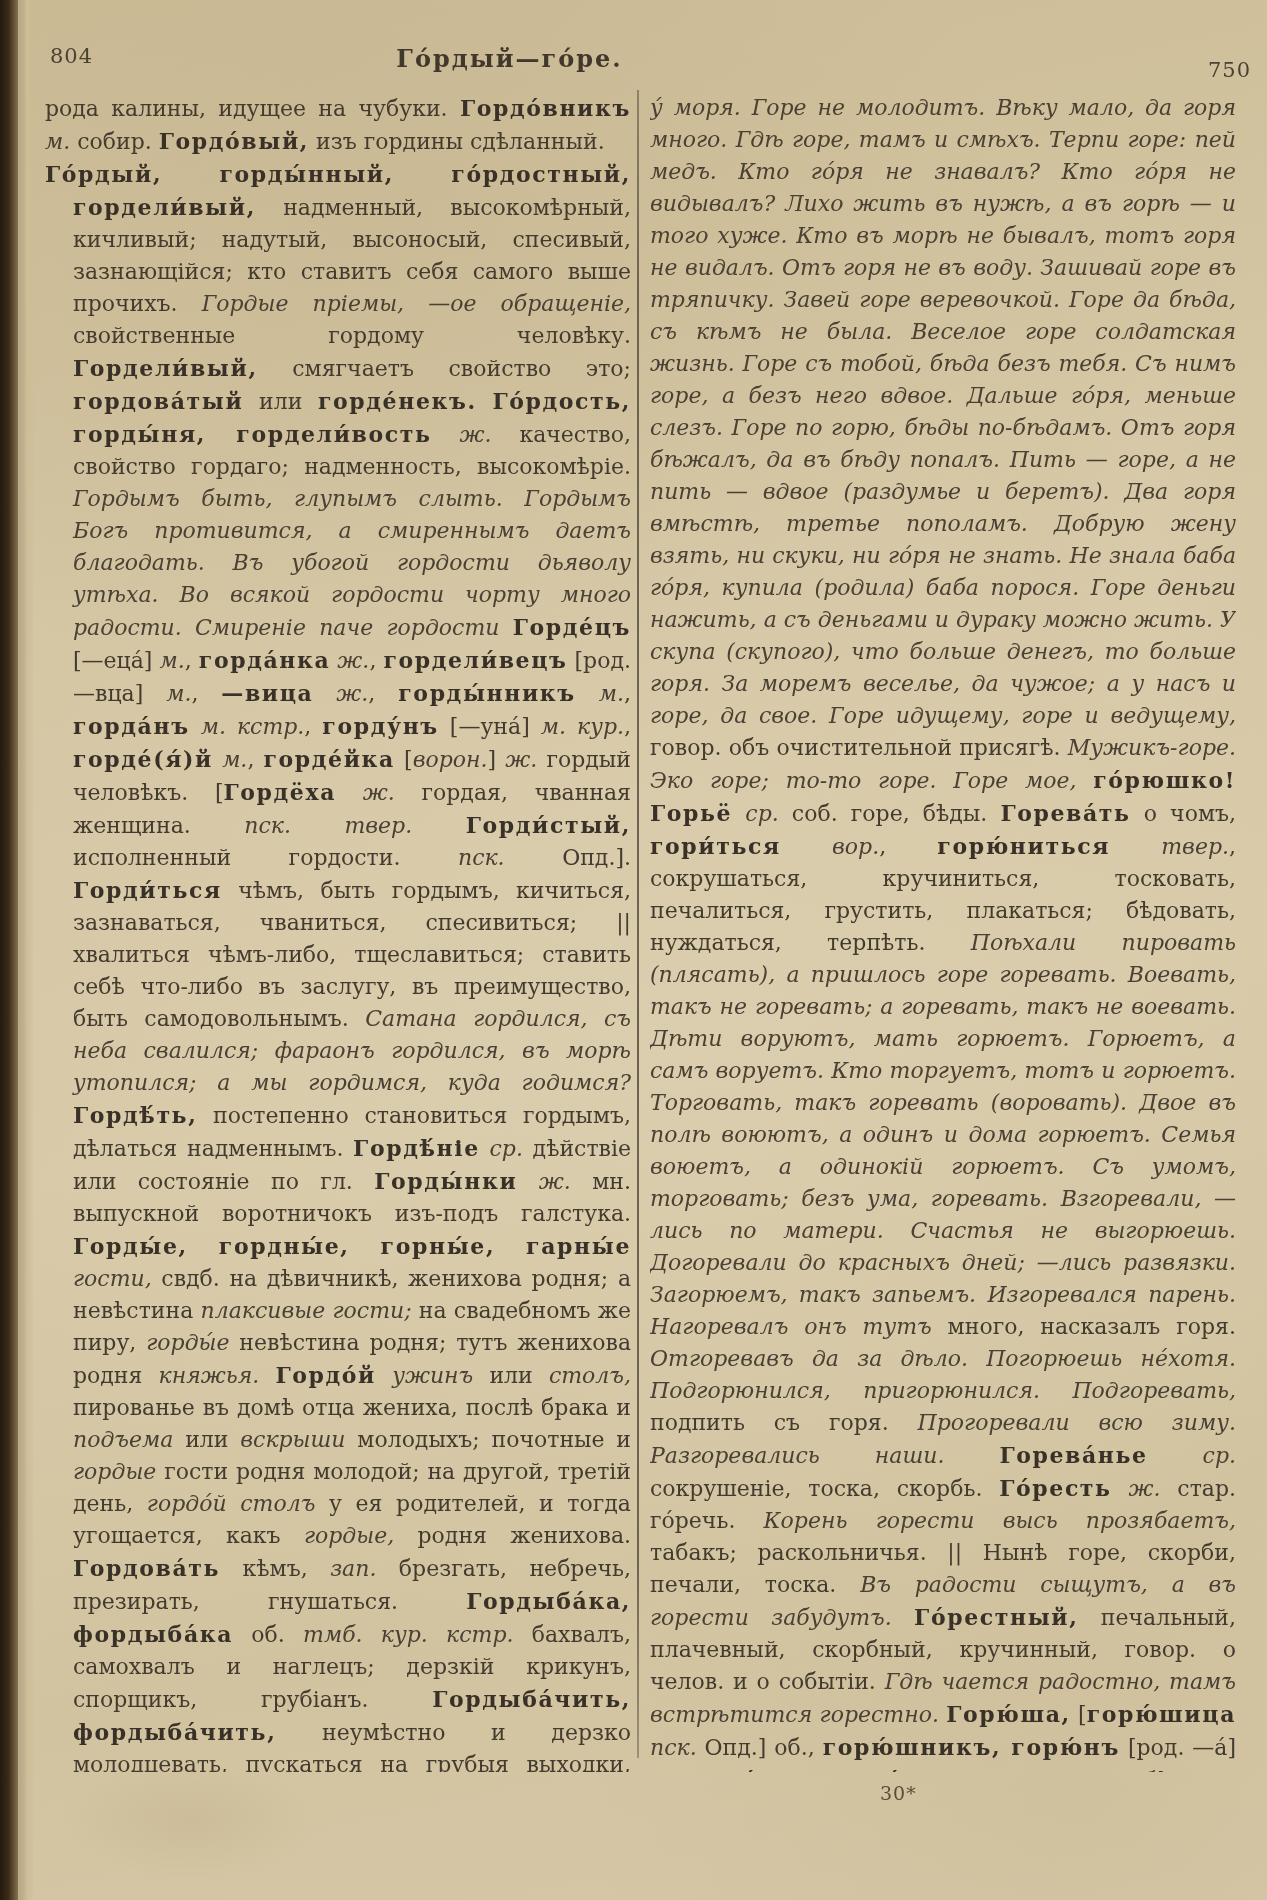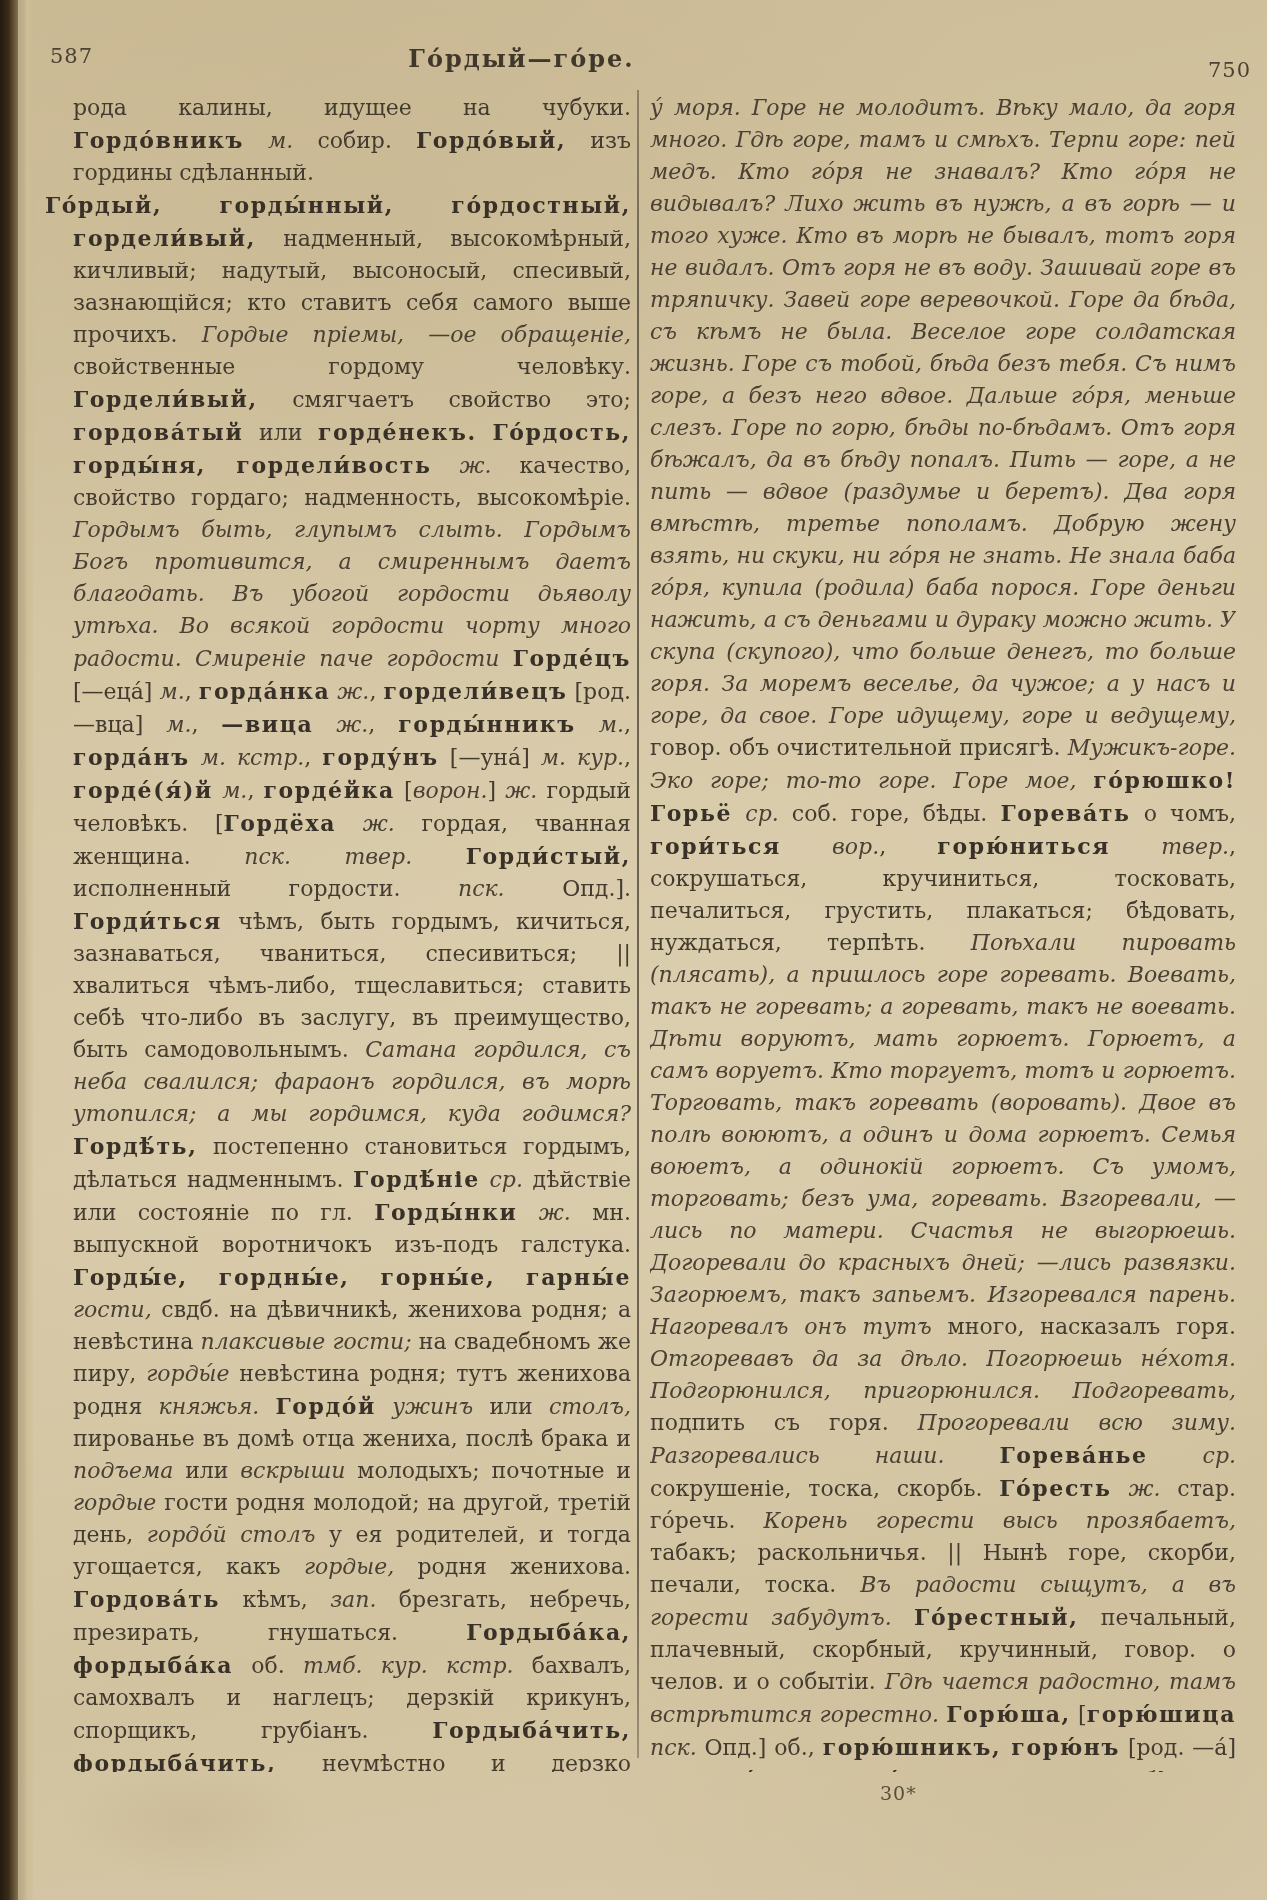--- a/index.html
+++ b/index.html
@@ -23,37 +23,37 @@
   .spine-edge{
     position:absolute;left:18px;top:0;width:14px;height:1900px;
     background:linear-gradient(90deg,rgba(230,220,190,0.55),rgba(230,220,190,0));
   }
   .pagenum{
     position:absolute;font-size:21px;color:#4b4234;letter-spacing:1px;
   }
   .pagenum-left{left:50px;top:44px;}
   .pagenum-right{left:1208px;top:58px;}
   .running-title{
-    position:absolute;left:12px;top:44px;width:1019px;text-align:center;
+    position:absolute;left:0;top:44px;width:1019px;text-align:center;
     font-size:24px;font-weight:bold;letter-spacing:2px;color:#41382c;
   }
   .column{
     position:absolute;top:92px;max-height:1680px;overflow:hidden;
     font-size:22px;line-height:32px;text-align:justify;color:#443b2f;
     text-rendering:optimizeLegibility;
   }
   .col-left{left:45px;width:586px;}
   .col-right{left:650px;width:586px;}
   .divider{
     position:absolute;left:637px;top:90px;width:2px;height:1668px;
     background:linear-gradient(180deg,rgba(90,80,62,0.55),#6d6450 12%,#6d6450 88%,rgba(90,80,62,0.45));
   }
   .para{margin:0;}
   .para.hang{text-indent:-28px;padding-left:28px;}
-  .para.cont{margin-left:28px;}
+  .para.cont{}
   .para.flush{}
   .run-n{}
   .run-b{font-weight:bold;letter-spacing:1.6px;color:#393127;}
   .run-i{font-style:italic;color:#4a4134;}
   .signature{
     position:absolute;left:880px;top:1782px;width:120px;text-align:left;
     font-size:19px;color:#574d3c;letter-spacing:1px;
   }
   .stain-1{position:absolute;left:60px;top:1760px;width:260px;height:120px;border-radius:50%;
     background:radial-gradient(ellipse,rgba(172,150,110,0.18),rgba(0,0,0,0) 70%);}
@@ -62,21 +62,21 @@
 </style>
 </head>
 <body>
 
 <div class="page">
   <div class="spine-shadow"></div>
   <div class="spine-edge"></div>
   <div class="stain-1"></div>
   <div class="stain-2"></div>
 
-  <div class="pagenum pagenum-left">587</div>
+  <div class="pagenum pagenum-left">804</div>
   <div class="running-title">Го́рдый—го́ре.</div>
   <div class="pagenum pagenum-right">750</div>
 
   <div class="column col-left" id="col-left">
       <div class="para cont"><span class="run-n">рода калины, идущее на чубуки. </span><span class="run-b">Гордо́вникъ</span><span class="run-i"> м.</span><span class="run-n"> собир. </span><span class="run-b">Гордо́вый,</span><span class="run-n"> изъ гордины сдѣланный.</span></div>
       <div class="para hang"><span class="run-b">Го́рдый, горды́нный, го́рдостный, гордели́вый,</span><span class="run-n"> надменный, высокомѣрный, кичливый; надутый, высоносый, спесивый, зазнающійся; кто ставитъ себя самого выше прочихъ. </span><span class="run-i">Гордые пріемы, —ое обращеніе,</span><span class="run-n"> свойственные гордому человѣку. </span><span class="run-b">Гордели́вый,</span><span class="run-n"> смягчаетъ свойство это; </span><span class="run-b">гордова́тый</span><span class="run-n"> или </span><span class="run-b">горде́некъ.</span><span class="run-n"> </span><span class="run-b">Го́рдость, горды́ня, гордели́вость</span><span class="run-i"> ж.</span><span class="run-n"> качество, свойство гордаго; надменность, высокомѣріе. </span><span class="run-i">Гордымъ быть, глупымъ слыть. Гордымъ Богъ противится, а смиреннымъ даетъ благодать. Въ убогой гордости дьяволу утѣха. Во всякой гордости чорту много радости. Смиреніе паче гордости</span><span class="run-n"> </span><span class="run-b">Горде́цъ</span><span class="run-n"> [—еца́] </span><span class="run-i">м.</span><span class="run-n">, </span><span class="run-b">горда́нка</span><span class="run-i"> ж.</span><span class="run-n">, </span><span class="run-b">гордели́вецъ</span><span class="run-n"> [род. —вца] </span><span class="run-i">м.</span><span class="run-n">, </span><span class="run-b">—вица</span><span class="run-i"> ж.</span><span class="run-n">, </span><span class="run-b">горды́нникъ</span><span class="run-i"> м.</span><span class="run-n">, </span><span class="run-b">горда́нъ</span><span class="run-i"> м. кстр.</span><span class="run-n">, </span><span class="run-b">горду́нъ</span><span class="run-n"> [—уна́] </span><span class="run-i">м. кур.</span><span class="run-n">, </span><span class="run-b">горде́(я́)й</span><span class="run-i"> м.</span><span class="run-n">, </span><span class="run-b">горде́йка</span><span class="run-n"> [</span><span class="run-i">ворон.</span><span class="run-n">] </span><span class="run-i">ж.</span><span class="run-n"> гордый человѣкъ. [</span><span class="run-b">Гордёха</span><span class="run-i"> ж.</span><span class="run-n"> гордая, чванная женщина. </span><span class="run-i">пск. твер.</span><span class="run-n"> </span><span class="run-b">Горди́стый,</span><span class="run-n"> исполненный гордости. </span><span class="run-i">пск.</span><span class="run-n"> Опд.]. </span><span class="run-b">Горди́ться</span><span class="run-n"> чѣмъ, быть гордымъ, кичиться, зазнаваться, чваниться, спесивиться; || хвалиться чѣмъ-либо, тщеславиться; ставить себѣ что-либо въ заслугу, въ преимущество, быть самодовольнымъ. </span><span class="run-i">Сатана гордился, съ неба свалился; фараонъ гордился, въ морѣ утопился; а мы гордимся, куда годимся?</span><span class="run-n"> </span><span class="run-b">Гордѣ́ть,</span><span class="run-n"> постепенно становиться гордымъ, дѣлаться надменнымъ. </span><span class="run-b">Гордѣ́ніе</span><span class="run-i"> ср.</span><span class="run-n"> дѣйствіе или состояніе по гл. </span><span class="run-b">Горды́нки</span><span class="run-i"> ж.</span><span class="run-n"> мн. выпускной воротничокъ изъ-подъ галстука. </span><span class="run-b">Горды́е, гордны́е, горны́е, гарны́е</span><span class="run-i"> гости,</span><span class="run-n"> свдб. на дѣвичникѣ, женихова родня; а невѣстина </span><span class="run-i">плаксивые гости;</span><span class="run-n"> на свадебномъ же пиру, </span><span class="run-i">горды́е</span><span class="run-n"> невѣстина родня; тутъ женихова родня </span><span class="run-i">княжья.</span><span class="run-n"> </span><span class="run-b">Гордо́й</span><span class="run-i"> ужинъ</span><span class="run-n"> или </span><span class="run-i">столъ,</span><span class="run-n"> пированье въ домѣ отца жениха, послѣ брака и </span><span class="run-i">подъема</span><span class="run-n"> или </span><span class="run-i">вскрыши</span><span class="run-n"> молодыхъ; почотные и </span><span class="run-i">гордые</span><span class="run-n"> гости родня молодой; на другой, третій день, </span><span class="run-i">гордо́й столъ</span><span class="run-n"> у ея родителей, и тогда угощается, какъ </span><span class="run-i">гордые,</span><span class="run-n"> родня женихова. </span><span class="run-b">Гордова́ть</span><span class="run-n"> кѣмъ, </span><span class="run-i">зап.</span><span class="run-n"> брезгать, небречь, презирать, гнушаться. </span><span class="run-b">Гордыба́ка, фордыба́ка</span><span class="run-n"> об. </span><span class="run-i">тмб. кур. кстр.</span><span class="run-n"> бахвалъ, самохвалъ и наглецъ; дерзкій крикунъ, спорщикъ, грубіанъ. </span><span class="run-b">Гордыба́чить, фордыба́чить,</span><span class="run-n"> неумѣстно и дерзко молодцевать, пускаться на грубыя выходки, бахвалить и грозить. </span></div>
     </div>
   <div class="divider"></div>
   <div class="column col-right" id="col-right">
       <div class="para flush"><span class="run-i">у́ моря. Горе не молодитъ. Вѣку мало, да горя много. Гдѣ горе, тамъ и смѣхъ. Терпи горе: пей медъ. Кто го́ря не знавалъ? Кто го́ря не видывалъ? Лихо жить въ нужѣ, а въ горѣ — и того хуже. Кто въ морѣ не бывалъ, тотъ горя не видалъ. Отъ горя не въ воду. Зашивай горе въ тряпичку. Завей горе веревочкой. Горе да бѣда, съ кѣмъ не была. Веселое горе солдатская жизнь. Горе съ тобой, бѣда безъ тебя. Съ нимъ горе, а безъ него вдвое. Дальше го́ря, меньше слезъ. Горе по горю, бѣды по-бѣдамъ. Отъ горя бѣжалъ, да въ бѣду попалъ. Пить — горе, а не пить — вдвое (раздумье и беретъ). Два горя вмѣстѣ, третье пополамъ. Добрую жену взять, ни скуки, ни го́ря не знать. Не знала баба го́ря, купила (родила) баба порося. Горе деньги нажить, а съ деньгами и дураку можно жить. У скупа (скупого), что больше денегъ, то больше горя. За моремъ веселье, да чужое; а у насъ и горе, да свое. Горе идущему, горе и ведущему,</span><span class="run-n"> говор. объ очистительной присягѣ. </span><span class="run-i">Мужикъ-горе. Эко горе; то-то горе. Горе мое,</span><span class="run-n"> </span><span class="run-b">го́рюшко!</span><span class="run-n"> </span><span class="run-b">Горьё</span><span class="run-i"> ср.</span><span class="run-n"> соб. горе, бѣды. </span><span class="run-b">Горева́ть</span><span class="run-n"> о чомъ, </span><span class="run-b">гори́ться</span><span class="run-i"> вор.</span><span class="run-n">, </span><span class="run-b">горю́ниться</span><span class="run-i"> твер.</span><span class="run-n">, сокрушаться, кручиниться, тосковать, печалиться, грустить, плакаться; бѣдовать, нуждаться, терпѣть. </span><span class="run-i">Поѣхали пировать (плясать), а пришлось горе горевать. Воевать, такъ не горевать; а горевать, такъ не воевать. Дѣти воруютъ, мать горюетъ. Горюетъ, а самъ воруетъ. Кто торгуетъ, тотъ и горюетъ. Торговать, такъ горевать (воровать). Двое въ полѣ воюютъ, а одинъ и дома горюетъ. Семья воюетъ, а одинокій горюетъ. Съ умомъ, торговать; безъ ума, горевать. Взгоревали, —лись по матери. Счастья не выгорюешь. Догоревали до красныхъ дней; —лись развязки. Загорюемъ, такъ запьемъ. Изгоревался парень. Нагоревалъ онъ тутъ</span><span class="run-n"> много, насказалъ горя. </span><span class="run-i">Отгоревавъ да за дѣло. Погорюешь не́хотя. Подгорюнился, пригорюнился. Подгоревать,</span><span class="run-n"> подпить съ горя. </span><span class="run-i">Прогоревали всю зиму. Разгоревались наши.</span><span class="run-n"> </span><span class="run-b">Горева́нье</span><span class="run-i"> ср.</span><span class="run-n"> сокрушеніе, тоска, скорбь. </span><span class="run-b">Го́ресть</span><span class="run-i"> ж.</span><span class="run-n"> стар. го́речь. </span><span class="run-i">Корень горести высь прозябаетъ,</span><span class="run-n"> табакъ; раскольничья. || Нынѣ горе, скорби, печали, тоска. </span><span class="run-i">Въ радости сыщутъ, а въ горести забудутъ.</span><span class="run-n"> </span><span class="run-b">Го́рестный,</span><span class="run-n"> печальный, плачевный, скорбный, кручинный, говор. о челов. и о событіи. </span><span class="run-i">Гдѣ чается радостно, тамъ встрѣтится горестно.</span><span class="run-n"> </span><span class="run-b">Горю́ша,</span><span class="run-n"> [</span><span class="run-b">горю́шица</span><span class="run-i"> пск.</span><span class="run-n"> Опд.] об., </span><span class="run-b">горю́шникъ, горю́нъ</span><span class="run-n"> [род. —а́] </span><span class="run-i">м.</span><span class="run-n">, </span><span class="run-b">горю́нья, горю́ха</span><span class="run-i"> ж.</span><span class="run-n"> кто горюетъ, бѣдуетъ или кручинится. </span></div>

